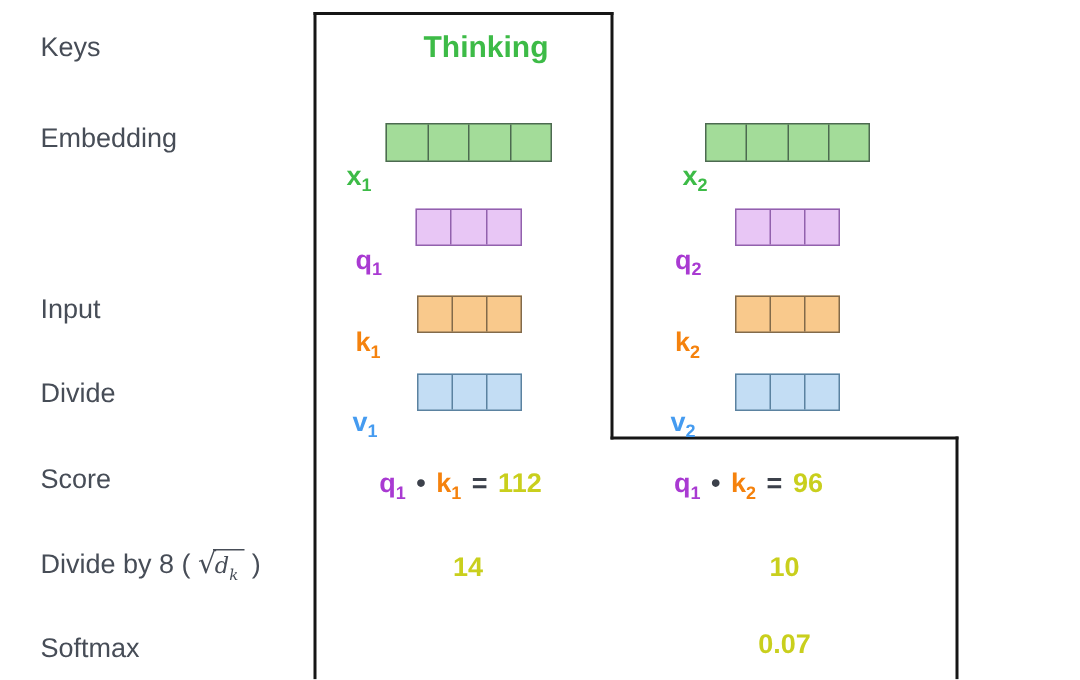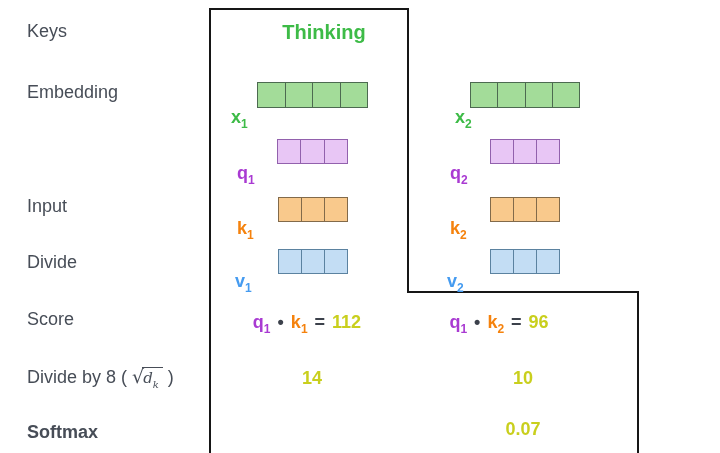--- a/index.html
+++ b/index.html
@@ -65,21 +65,21 @@
   <div class="ln" style="left:637px;top:291px;width:2px;height:162px;"></div>
 
   <span class="rowlab" style="top:20px;">Keys</span>
   <span class="rowlab" style="top:81px;">Embedding</span>
   <span class="rowlab" style="top:195px;">Input</span>
   <span class="rowlab" style="top:251px;">Divide</span>
   <span class="rowlab" style="top:308px;">Score</span>
   <span class="rowlab" style="top:365px;">
     <span>Divide by 8 ( </span><span class="mathsqrt"><span class="rad">√</span><span class="overbar"><span class="mi">d</span><sub class="msub">k</sub></span></span><span> )</span>
   </span>
-  <span class="rowlab" style="top:421px;font-weight:bold;">Softmax</span>
+  <span class="rowlab" style="top:421px;">Softmax</span>
 
   <div class="hdr" style="left:210px;width:228px;">Thinking</div>
 
   <div class="veclab c-green" style="left:231px;top:86px;"><span>x</span><sub>1</sub></div>
   <div class="vecbox green" style="left:257px;top:82px;width:111px;height:26px;">
       <div class="cell"></div>
       <div class="cell"></div>
       <div class="cell"></div>
       <div class="cell"></div>
     </div>

